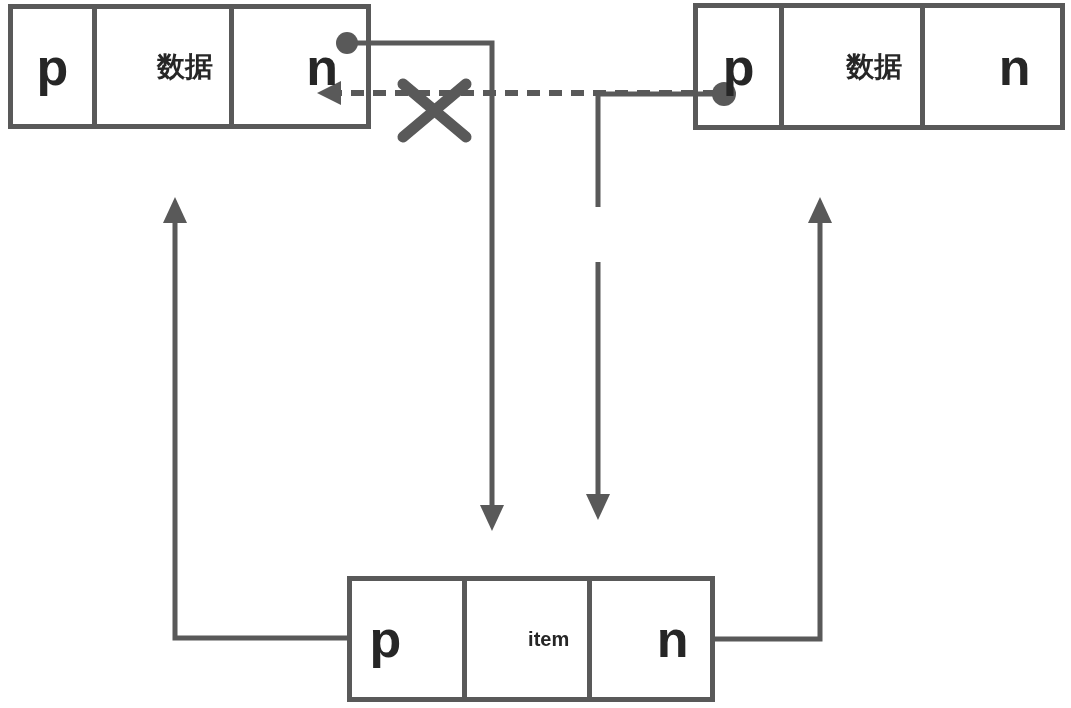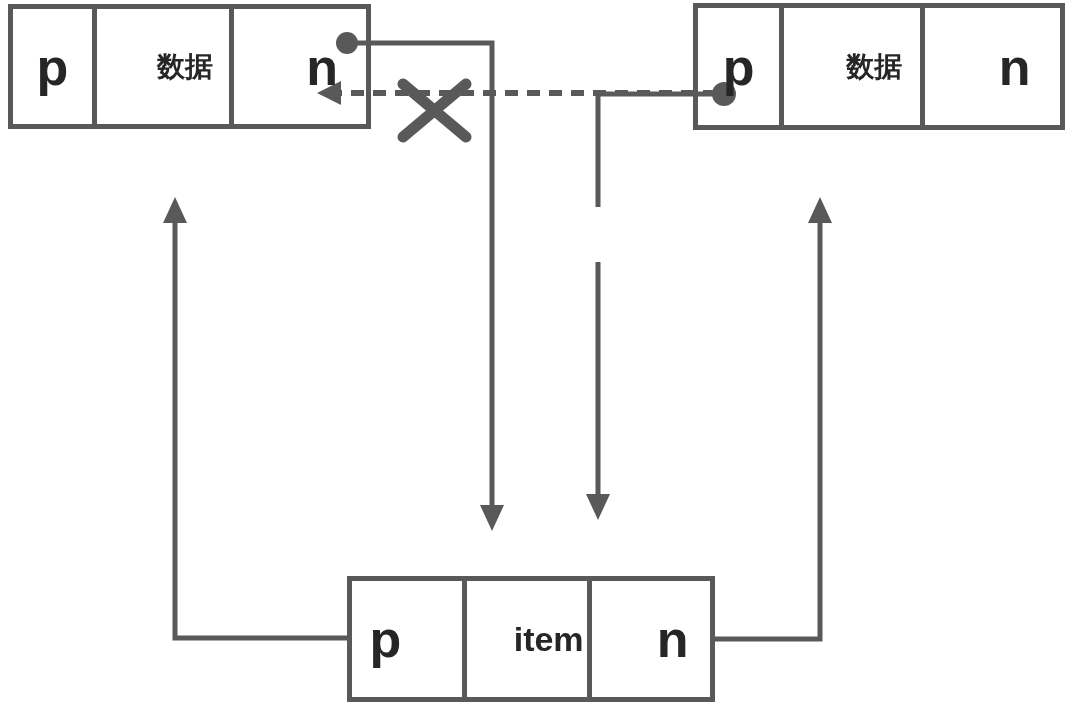--- a/index.html
+++ b/index.html
@@ -40,21 +40,21 @@
     box-sizing: border-box;
     color: #262626;
     font-weight: bold;
   }
   .cell + .cell { border-left: 5px solid #595959; padding-left: 44px; }
   .cell-1 { flex: 113; }
   .cell-2 { flex: 128; }
   .cell-3 { flex: 126; }
   .t-big  { font-size: 52px; line-height: 1; }
   .t-cjk  { font-size: 28px; line-height: 1; }
-  .t-item { font-size: 34px; line-height: 1; margin-left: 43px; }
+  .t-item { font-size: 20px; line-height: 1; margin-left: 43px; }
 
   .assign-label {
     position: absolute;
     left: 500px;
     top: 218px;
     width: 200px;
     text-align: center;
     font-size: 30px;
     line-height: 34px;
     font-weight: normal;

